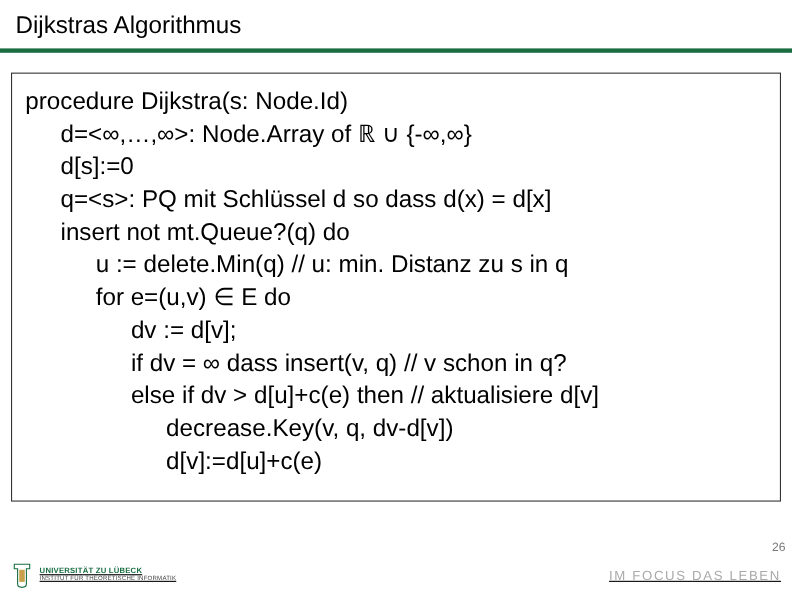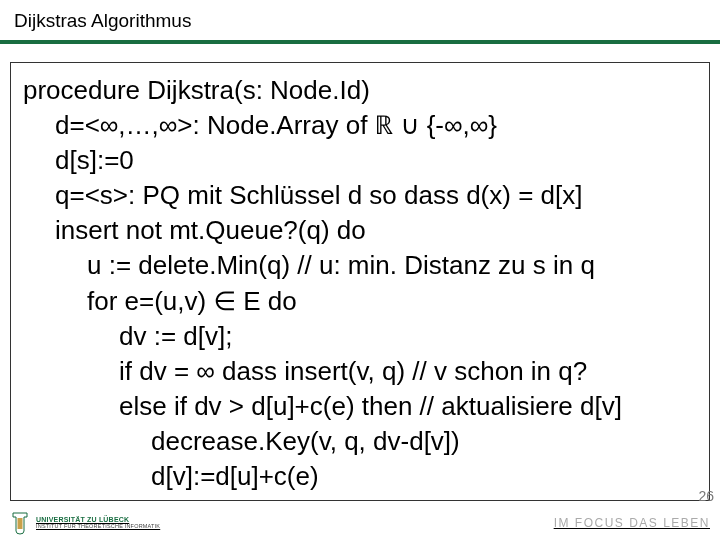--- a/index.html
+++ b/index.html
@@ -11,34 +11,34 @@
     position: relative;
     overflow: hidden;
   }
   .slide {
     width: 100%;
     height: 100%;
     position: relative;
   }
   .title {
     padding: 10px 14px 8px 14px;
-    font-size: 19px;
+    font-size: 22px;
     font-weight: 400;
     color: #000;
   }
   .title-underline {
     width: 100%;
     height: 4px;
     background: #196d41;
   }
   .content-box {
     margin: 18px 10px 0 10px;
     border: 1px solid #333;
-    padding: 10px 12px 6px 12px;
-    font-size: 26px;
+    padding: 10px 12px 22px 12px;
+    font-size: 22px;
     line-height: 1.35;
     color: #000;
   }
   .l0 { margin-left: 0; }
   .l1 { margin-left: 32px; }
   .l2 { margin-left: 64px; }
   .l3 { margin-left: 96px; }
   .l4 { margin-left: 128px; }
   .line { white-space: nowrap; }
   .footer {
@@ -74,21 +74,21 @@
   .uni-sub { font-size: 5.5px; color: #444; }
   .footer-right {
     font-size: 12px;
     letter-spacing: 1.5px;
     color: #aaa;
   }
   .page-num {
     position: absolute;
     right: 6px;
     bottom: 36px;
-    font-size: 14px;
+    font-size: 11px;
     color: #777;
   }
 </style>
 </head>
 <body>
 
 <div class="slide">
 
   <div class="title">Dijkstras Algorithmus</div>
   <div class="title-underline"></div>

